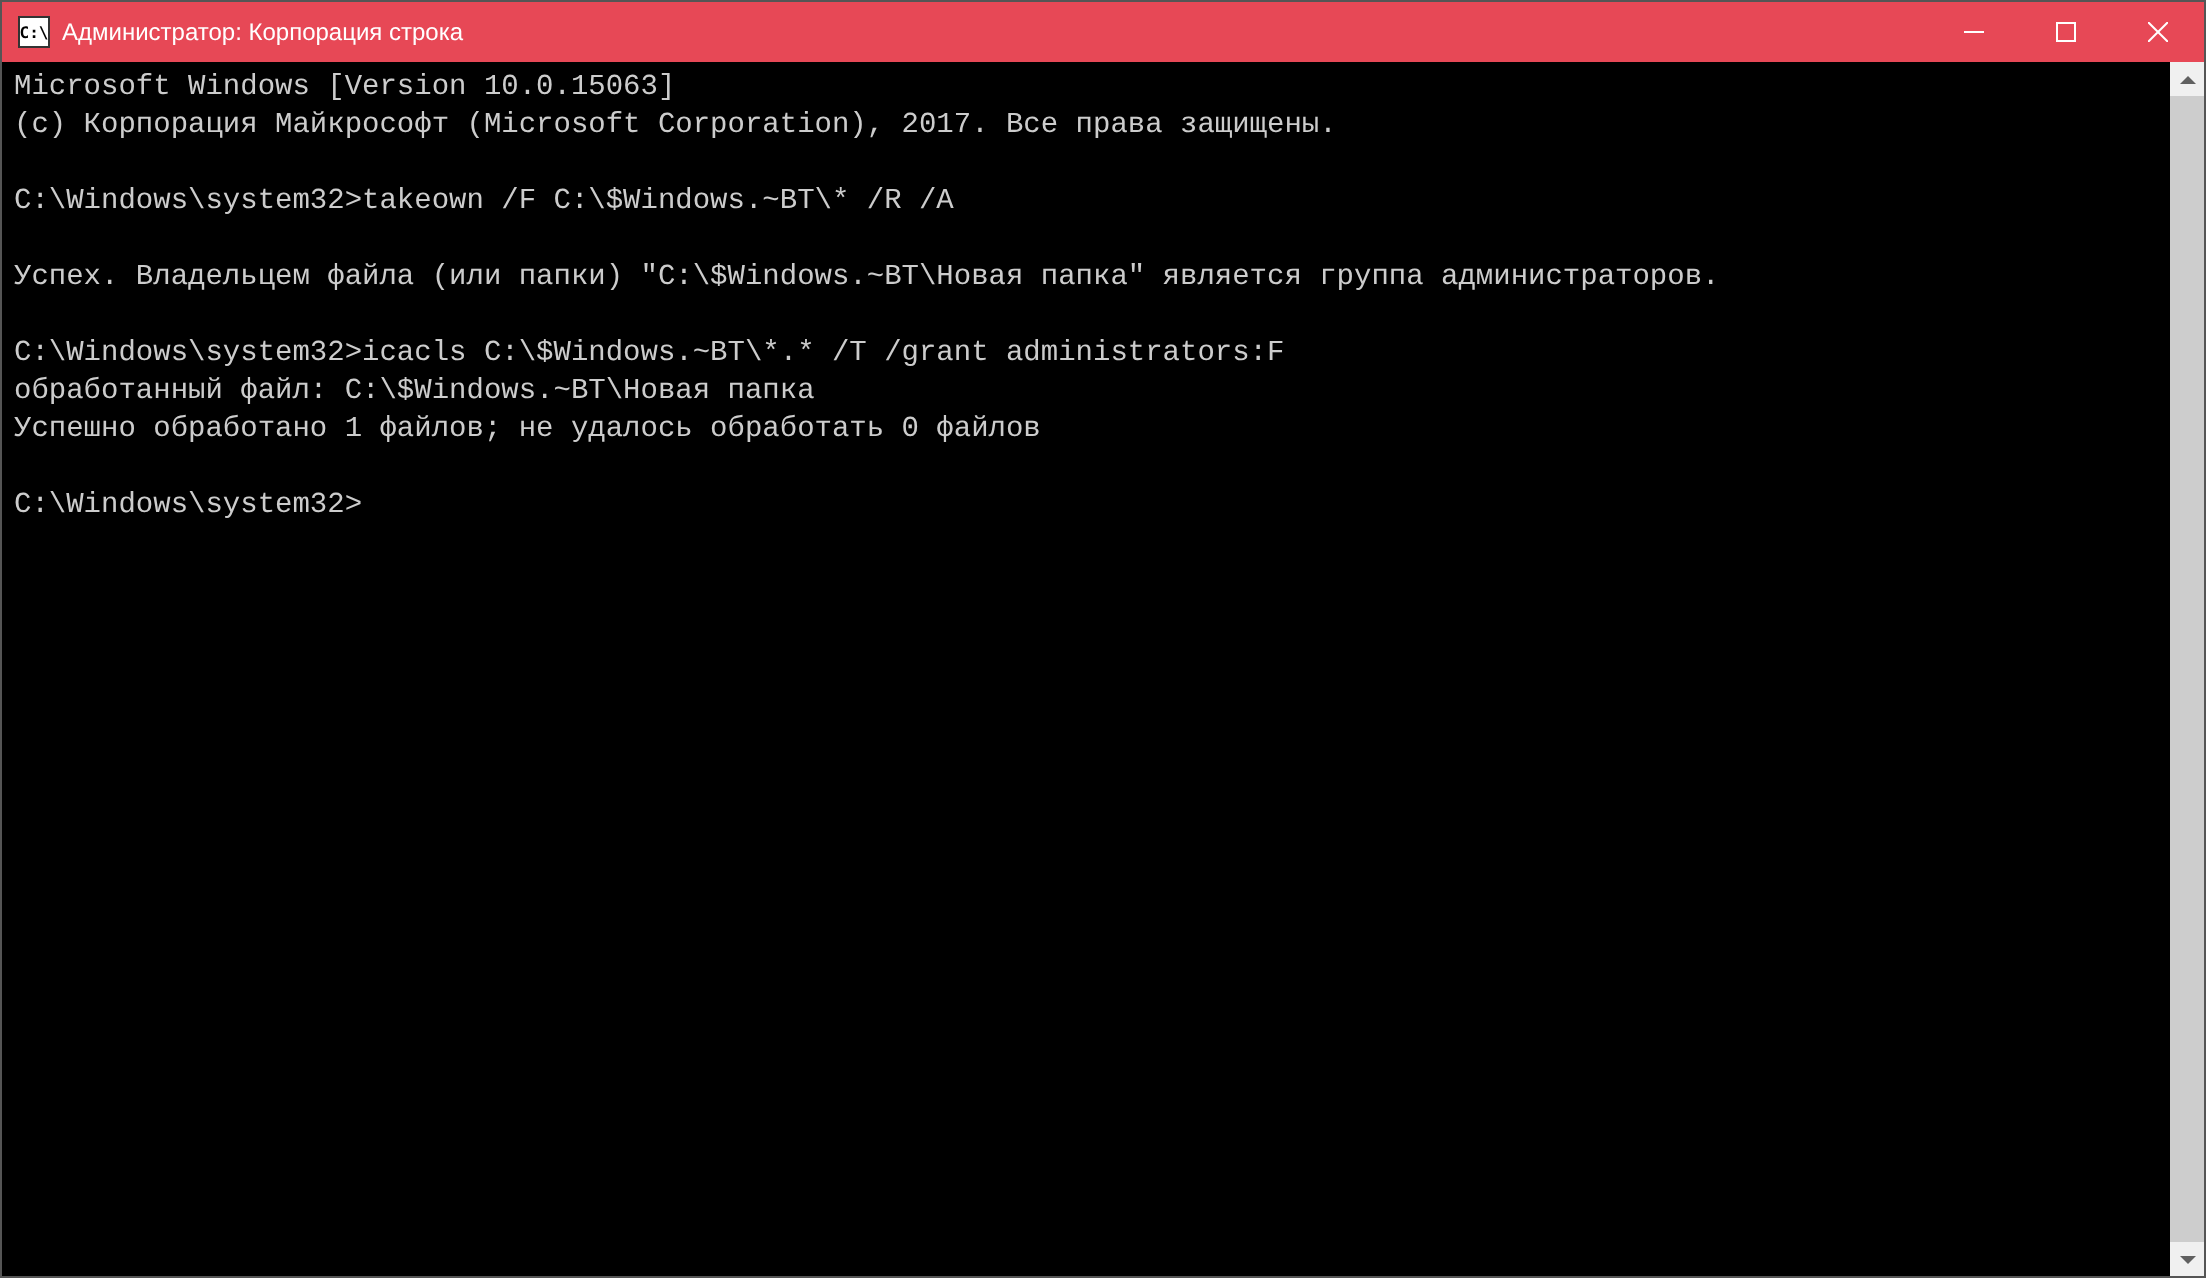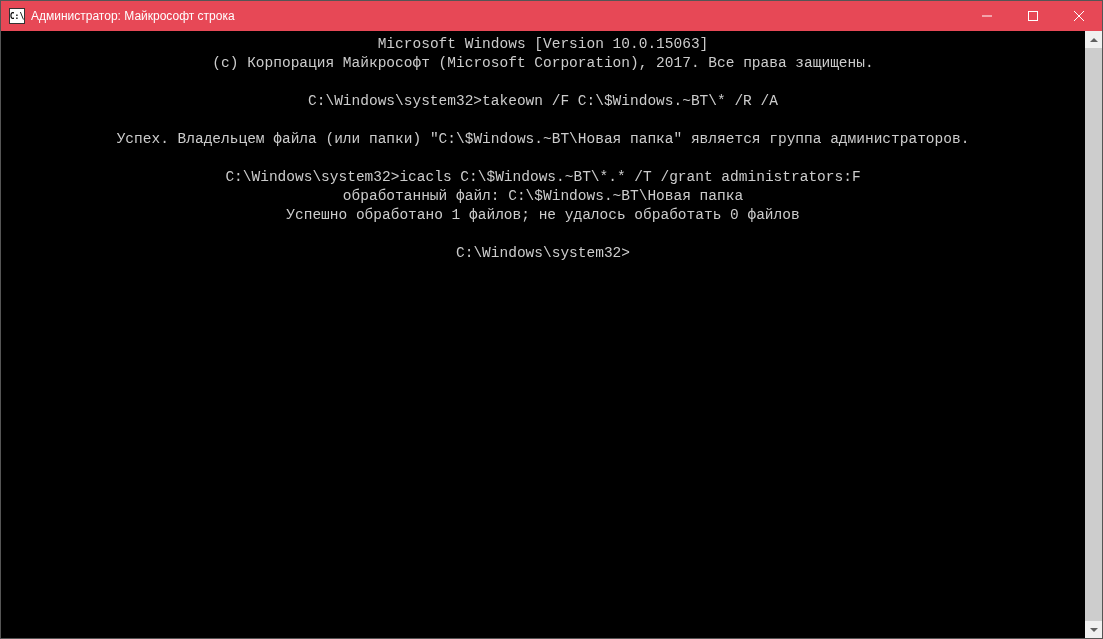--- a/index.html
+++ b/index.html
@@ -104,32 +104,31 @@
     .scrollbar-thumb {
       position: absolute;
       top: 0;
       left: 0;
       right: 0;
       height: 100%;
       background: #cdcdcd;
     }
     .terminal-line {
       display: block;
-      text-align: center;
     }
   </style>
 </head>
 <body>
 
 <div class="window">
   <div class="titlebar">
     <div class="titlebar-icon">
       <span>C:\</span>
     </div>
-    <div class="titlebar-title">Администратор: Майкрософт строка</div>
+    <div class="titlebar-title">Администратор: Корпорация строка</div>
     <div class="titlebar-controls">
       <div class="titlebar-btn">
         <svg viewBox="0 0 10 10">
             <line x1="0" y1="5" x2="10" y2="5" stroke="#fff" stroke-width="1"></line>
           </svg>
       </div>
       <div class="titlebar-btn">
         <svg viewBox="0 0 10 10">
             <rect x="0.5" y="0.5" width="9" height="9" fill="none" stroke="#fff" stroke-width="1"></rect>
           </svg>

